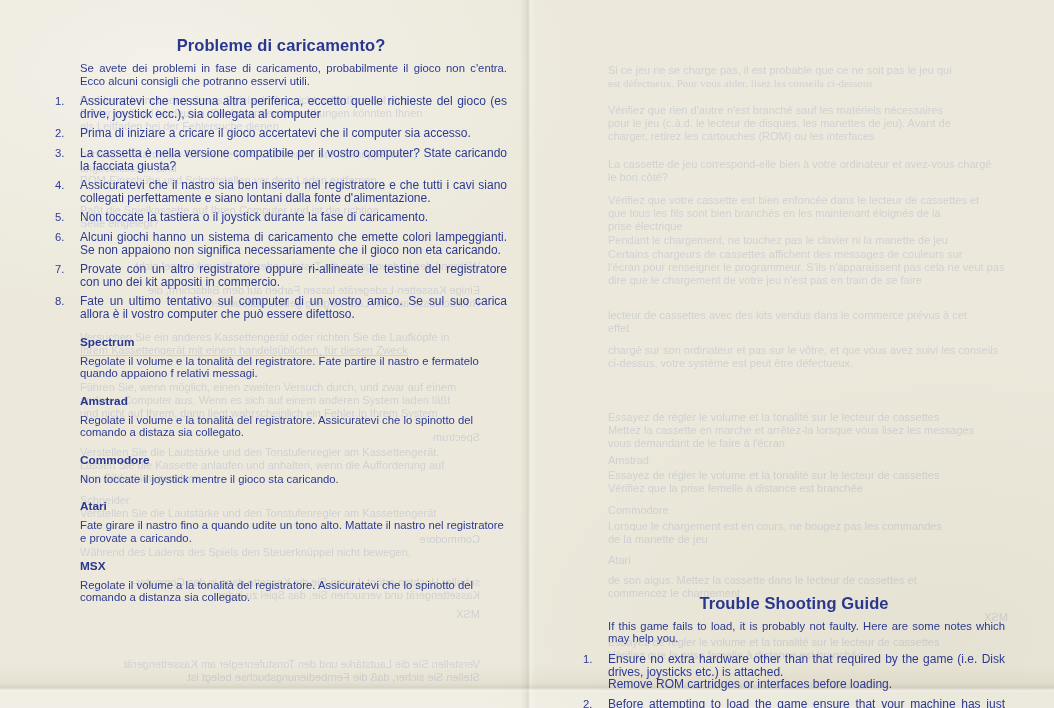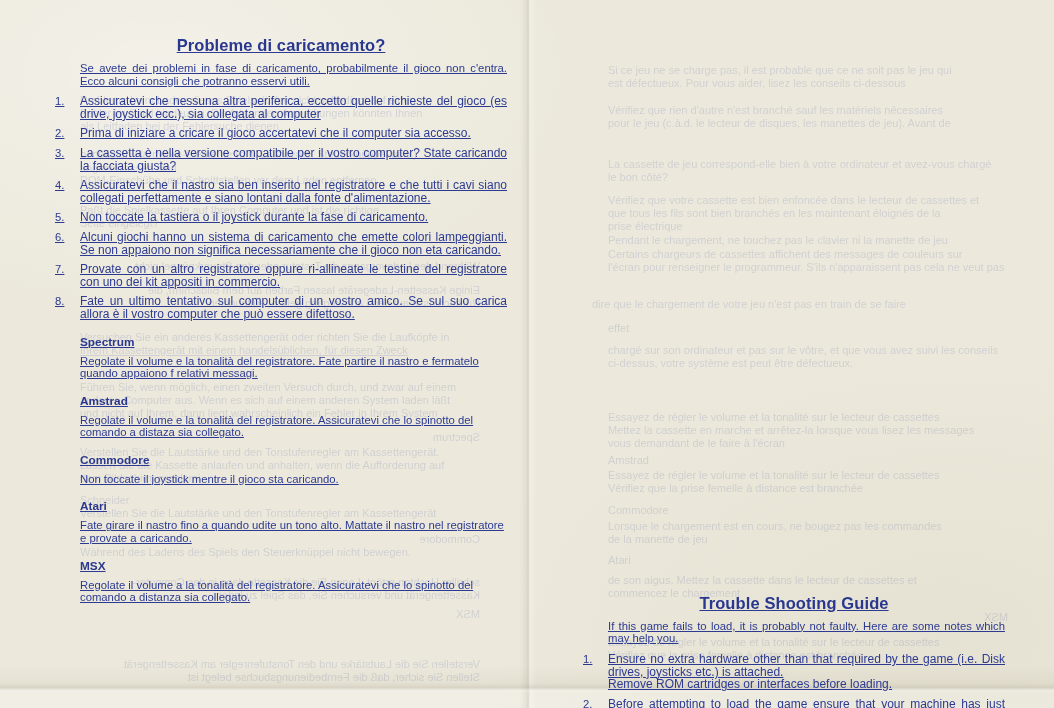--- a/index.html
+++ b/index.html
@@ -26,21 +26,21 @@
   .fold{
     position:absolute;top:0;bottom:0;left:520px;width:16px;
     background:linear-gradient(90deg, rgba(120,110,85,0) 0%, rgba(120,110,85,.10) 42%, rgba(120,110,85,.18) 50%, rgba(255,255,255,.25) 62%, rgba(120,110,85,0) 100%);
     pointer-events:none;
   }
   .bottom-crease{
     position:absolute;left:0;right:0;top:683px;height:10px;
     background:linear-gradient(180deg, rgba(130,120,95,0) 0%, rgba(130,120,95,.16) 45%, rgba(255,255,255,.35) 80%, rgba(255,255,255,0) 100%);
     pointer-events:none;
   }
-  .page{position:absolute;text-decoration:underline;}
+  .page{position:absolute;}
   #page-left{left:55px;top:36px;width:452px;}
   #page-right{left:583px;top:26px;width:422px;}
   .page h1{
     margin:0 0 7px 0;
     font-size:16.5px;font-weight:bold;text-align:center;
     letter-spacing:.1px;color:#29378f;
   }
   .intro{
     margin:0 0 8px 25px;
     font-size:11.3px;line-height:12.6px;text-align:justify;white-space:pre-line;
@@ -98,32 +98,34 @@
       <div class="ghost-line m" style="left: 25px; top: 497px;">Commodore</div>
       <div class="ghost-line" style="left: 25px; top: 510px;">Während des Ladens des Spiels den Steuerknüppel nicht bewegen.</div>
       <div class="ghost-line m" style="left: 25px; top: 540px;">schriller Hochton ertönt. Legen Sie die Kassette dann in das Computer-</div>
       <div class="ghost-line m" style="left: 25px; top: 553px;">Kassettengerät und versuchen Sie, das Spiel zu laden.</div>
       <div class="ghost-line m" style="left: 25px; top: 572px;">MSX</div>
       <div class="ghost-line m" style="left: 25px; top: 622px;">Verstellen Sie die Lautstärke und den Tonstufenregler am Kassettengerät</div>
       <div class="ghost-line m" style="left: 25px; top: 635px;">Stellen Sie sicher, daß die Fernbedienungsbuchse belegt ist</div>
     </div>
   <div class="ghosts" id="ghosts-right" style="left:583px;top:26px;right:auto;bottom:auto;width:422px;height:670px;">
       <div class="ghost-line" style="left: 25px; top: 38px;">Si ce jeu ne se charge pas, il est probable que ce ne soit pas le jeu qui</div>
-      <div class="ghost-line" style="left: 25px; top: 51px;">est défectueux. Pour vous aider, lisez les conseils ci-dessous</div>
+      <div class="ghost-line" style="left: 25px; top: 51px; font-family: Liberation Serif, serif;">est défectueux. Pour vous aider, lisez les conseils ci-dessous</div>
       <div class="ghost-line" style="left: 25px; top: 78px;">Vérifiez que rien d'autre n'est branché sauf les matériels nécessaires</div>
       <div class="ghost-line" style="left: 25px; top: 91px;">pour le jeu (c.à.d. le lecteur de disques, les manettes de jeu). Avant de</div>
+      <div class="ghost-line" style="left: 25px; top: 104px;">charger, retirez les cartouches (ROM) ou les interfaces</div>
       <div class="ghost-line" style="left: 25px; top: 132px;">La cassette de jeu correspond-elle bien à votre ordinateur et avez-vous chargé</div>
       <div class="ghost-line" style="left: 25px; top: 145px;">le bon côté?</div>
       <div class="ghost-line" style="left: 25px; top: 168px;">Vérifiez que votre cassette est bien enfoncée dans le lecteur de cassettes et</div>
       <div class="ghost-line" style="left: 25px; top: 181px;">que tous les fils sont bien branchés en les maintenant éloignés de la</div>
       <div class="ghost-line" style="left: 25px; top: 194px; text-align: center;">prise électrique</div>
       <div class="ghost-line" style="left: 25px; top: 208px;">Pendant le chargement, ne touchez pas le clavier ni la manette de jeu</div>
       <div class="ghost-line" style="left: 25px; top: 235px;">l'écran pour renseigner le programmeur. S'ils n'apparaissent pas cela ne veut pas</div>
       <div class="ghost-line" style="left: 25px; top: 222px;">Certains chargeurs de cassettes affichent des messages de couleurs sur</div>
-      <div class="ghost-line" style="left: 9px; top: 248px; margin-top: 24px;">dire que le chargement de votre jeu n'est pas en train de se faire</div>
+      <div class="ghost-line" style="left: 25px; top: 248px;">dire que le chargement de votre jeu n'est pas en train de se faire</div>
+      <div class="ghost-line" style="left: 25px; top: 283px;">lecteur de cassettes avec des kits vendus dans le commerce prévus à cet</div>
       <div class="ghost-line" style="left: 25px; top: 296px;">effet</div>
       <div class="ghost-line" style="left: 25px; top: 318px;">chargé sur son ordinateur et pas sur le vôtre, et que vous avez suivi les conseils</div>
       <div class="ghost-line" style="left: 25px; top: 331px;">ci-dessus, votre système est peut être défectueux.</div>
       <div class="ghost-line" style="left: 25px; top: 385px;">Essayez de régler le volume et la tonalité sur le lecteur de cassettes</div>
       <div class="ghost-line" style="left: 25px; top: 398px;">Mettez la cassette en marche et arrêtez-la lorsque vous lisez les messages</div>
       <div class="ghost-line" style="left: 25px; top: 411px;">vous demandant de le faire à l'écran</div>
       <div class="ghost-line" style="left: 25px; top: 428px;">Amstrad</div>
       <div class="ghost-line" style="left: 25px; top: 443px;">Essayez de régler le volume et la tonalité sur le lecteur de cassettes</div>
       <div class="ghost-line" style="left: 25px; top: 456px;">Vérifiez que la prise femelle à distance est branchée</div>
       <div class="ghost-line" style="left: 25px; top: 478px;">Commodore</div>

